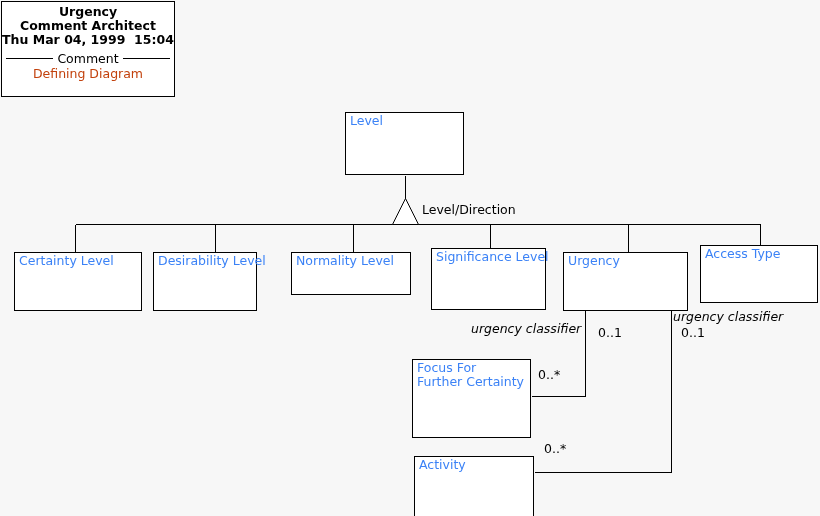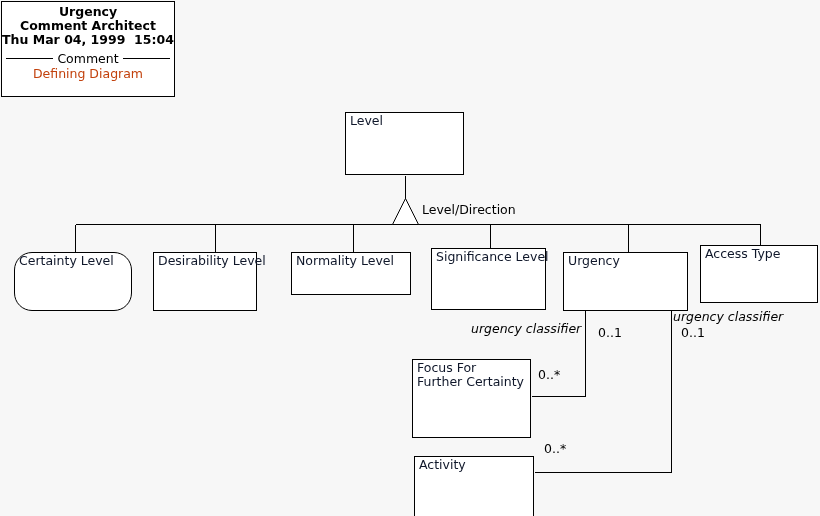--- a/index.html
+++ b/index.html
@@ -30,21 +30,21 @@
     position: absolute;
     box-sizing: border-box;
     border: 1px solid #000;
     background: #ffffff;
   }
   .node .nm {
     position: absolute;
     left: 4px;
     top: 1px;
     font-size: 12.5px;
-    color: #0f172a;
+    color: #3b82f6;
     line-height: 14px;
     white-space: pre;
   }
   
   #titleblock {
     position: absolute;
     left: 1px;
     top: 1px;
     width: 174px;
     height: 96px;
@@ -135,21 +135,21 @@
       <path d="M671.5 310.5 L671.5 472.5 L534.5 472.5"></path>
     </g>
 
     <polygon points="405.5,198.5 392.5,224.5 418.5,224.5" fill="#ffffff" stroke="#000" stroke-width="1"></polygon>
   </svg>
 
   <div class="node" style="left:345px; top:112px; width:119px; height:63px;">
     <span class="nm">Level</span>
   </div>
 
-  <div class="node" style="left:14px; top:252px; width:118px; height:59px;border-radius:18px;">
+  <div class="node" style="left:14px; top:252px; width:128px; height:59px;">
     <span class="nm">Certainty Level</span>
   </div>
 
   <div class="node" style="left:153px; top:252px; width:104px; height:59px;">
     <span class="nm">Desirability Level</span>
   </div>
 
   <div class="node" style="left:291px; top:252px; width:120px; height:43px;">
     <span class="nm">Normality Level</span>
   </div>

